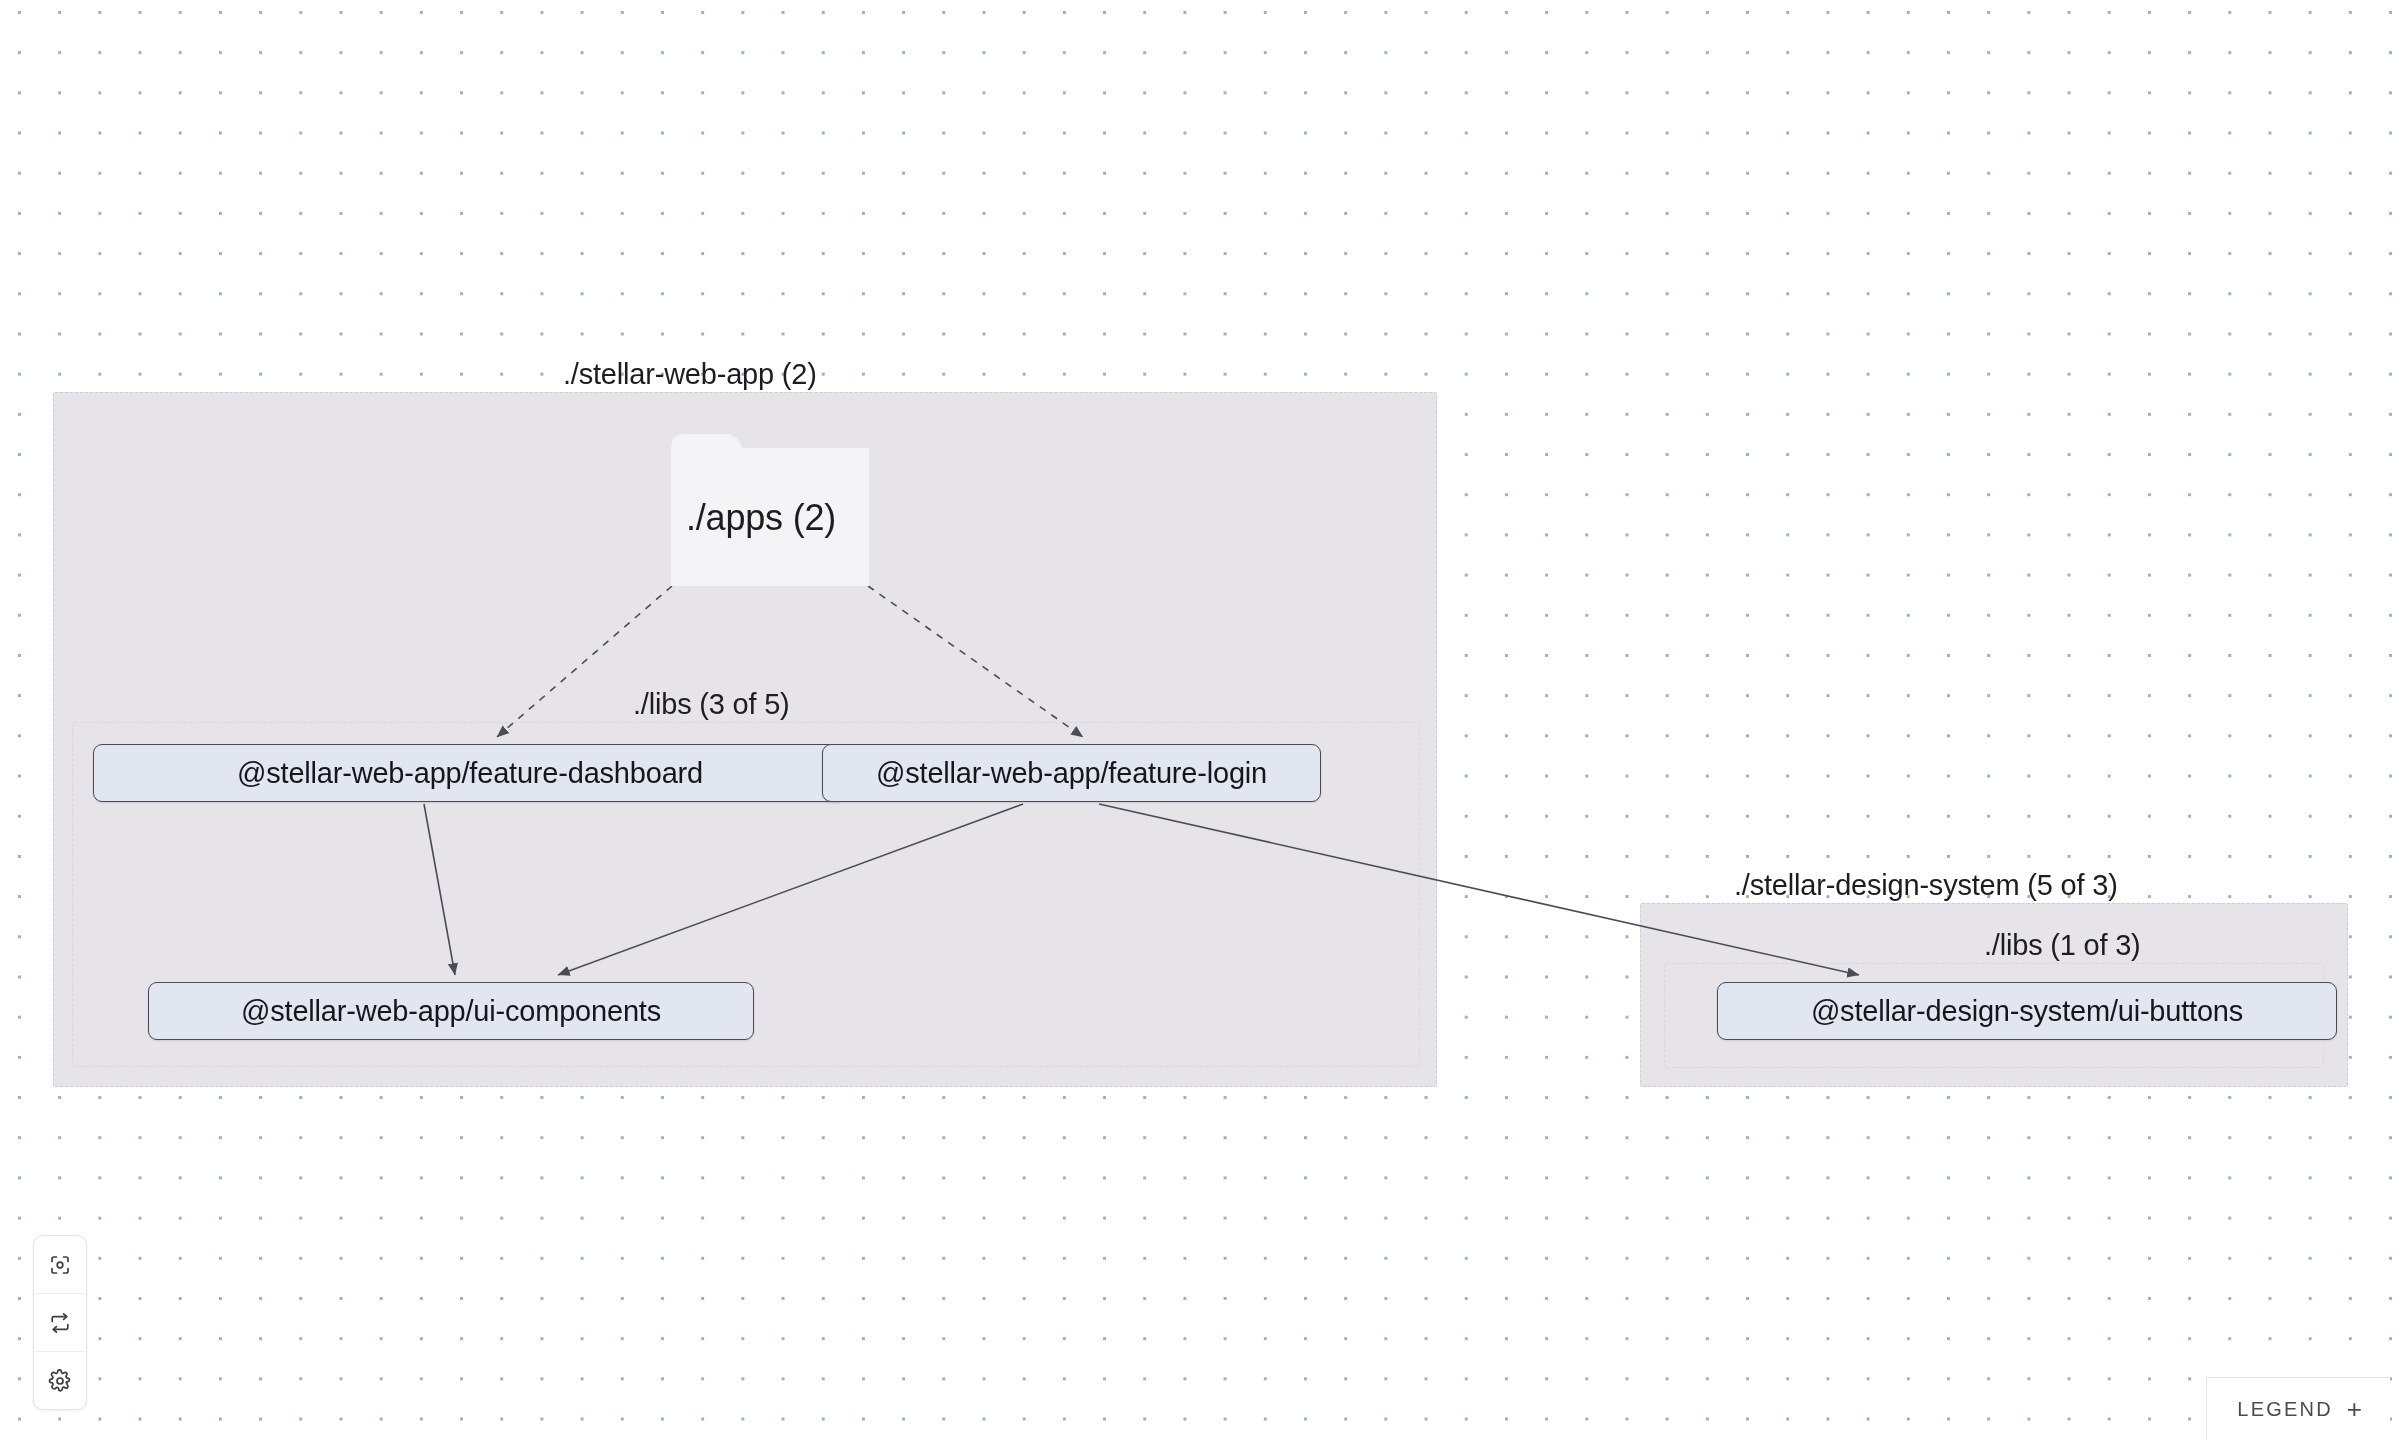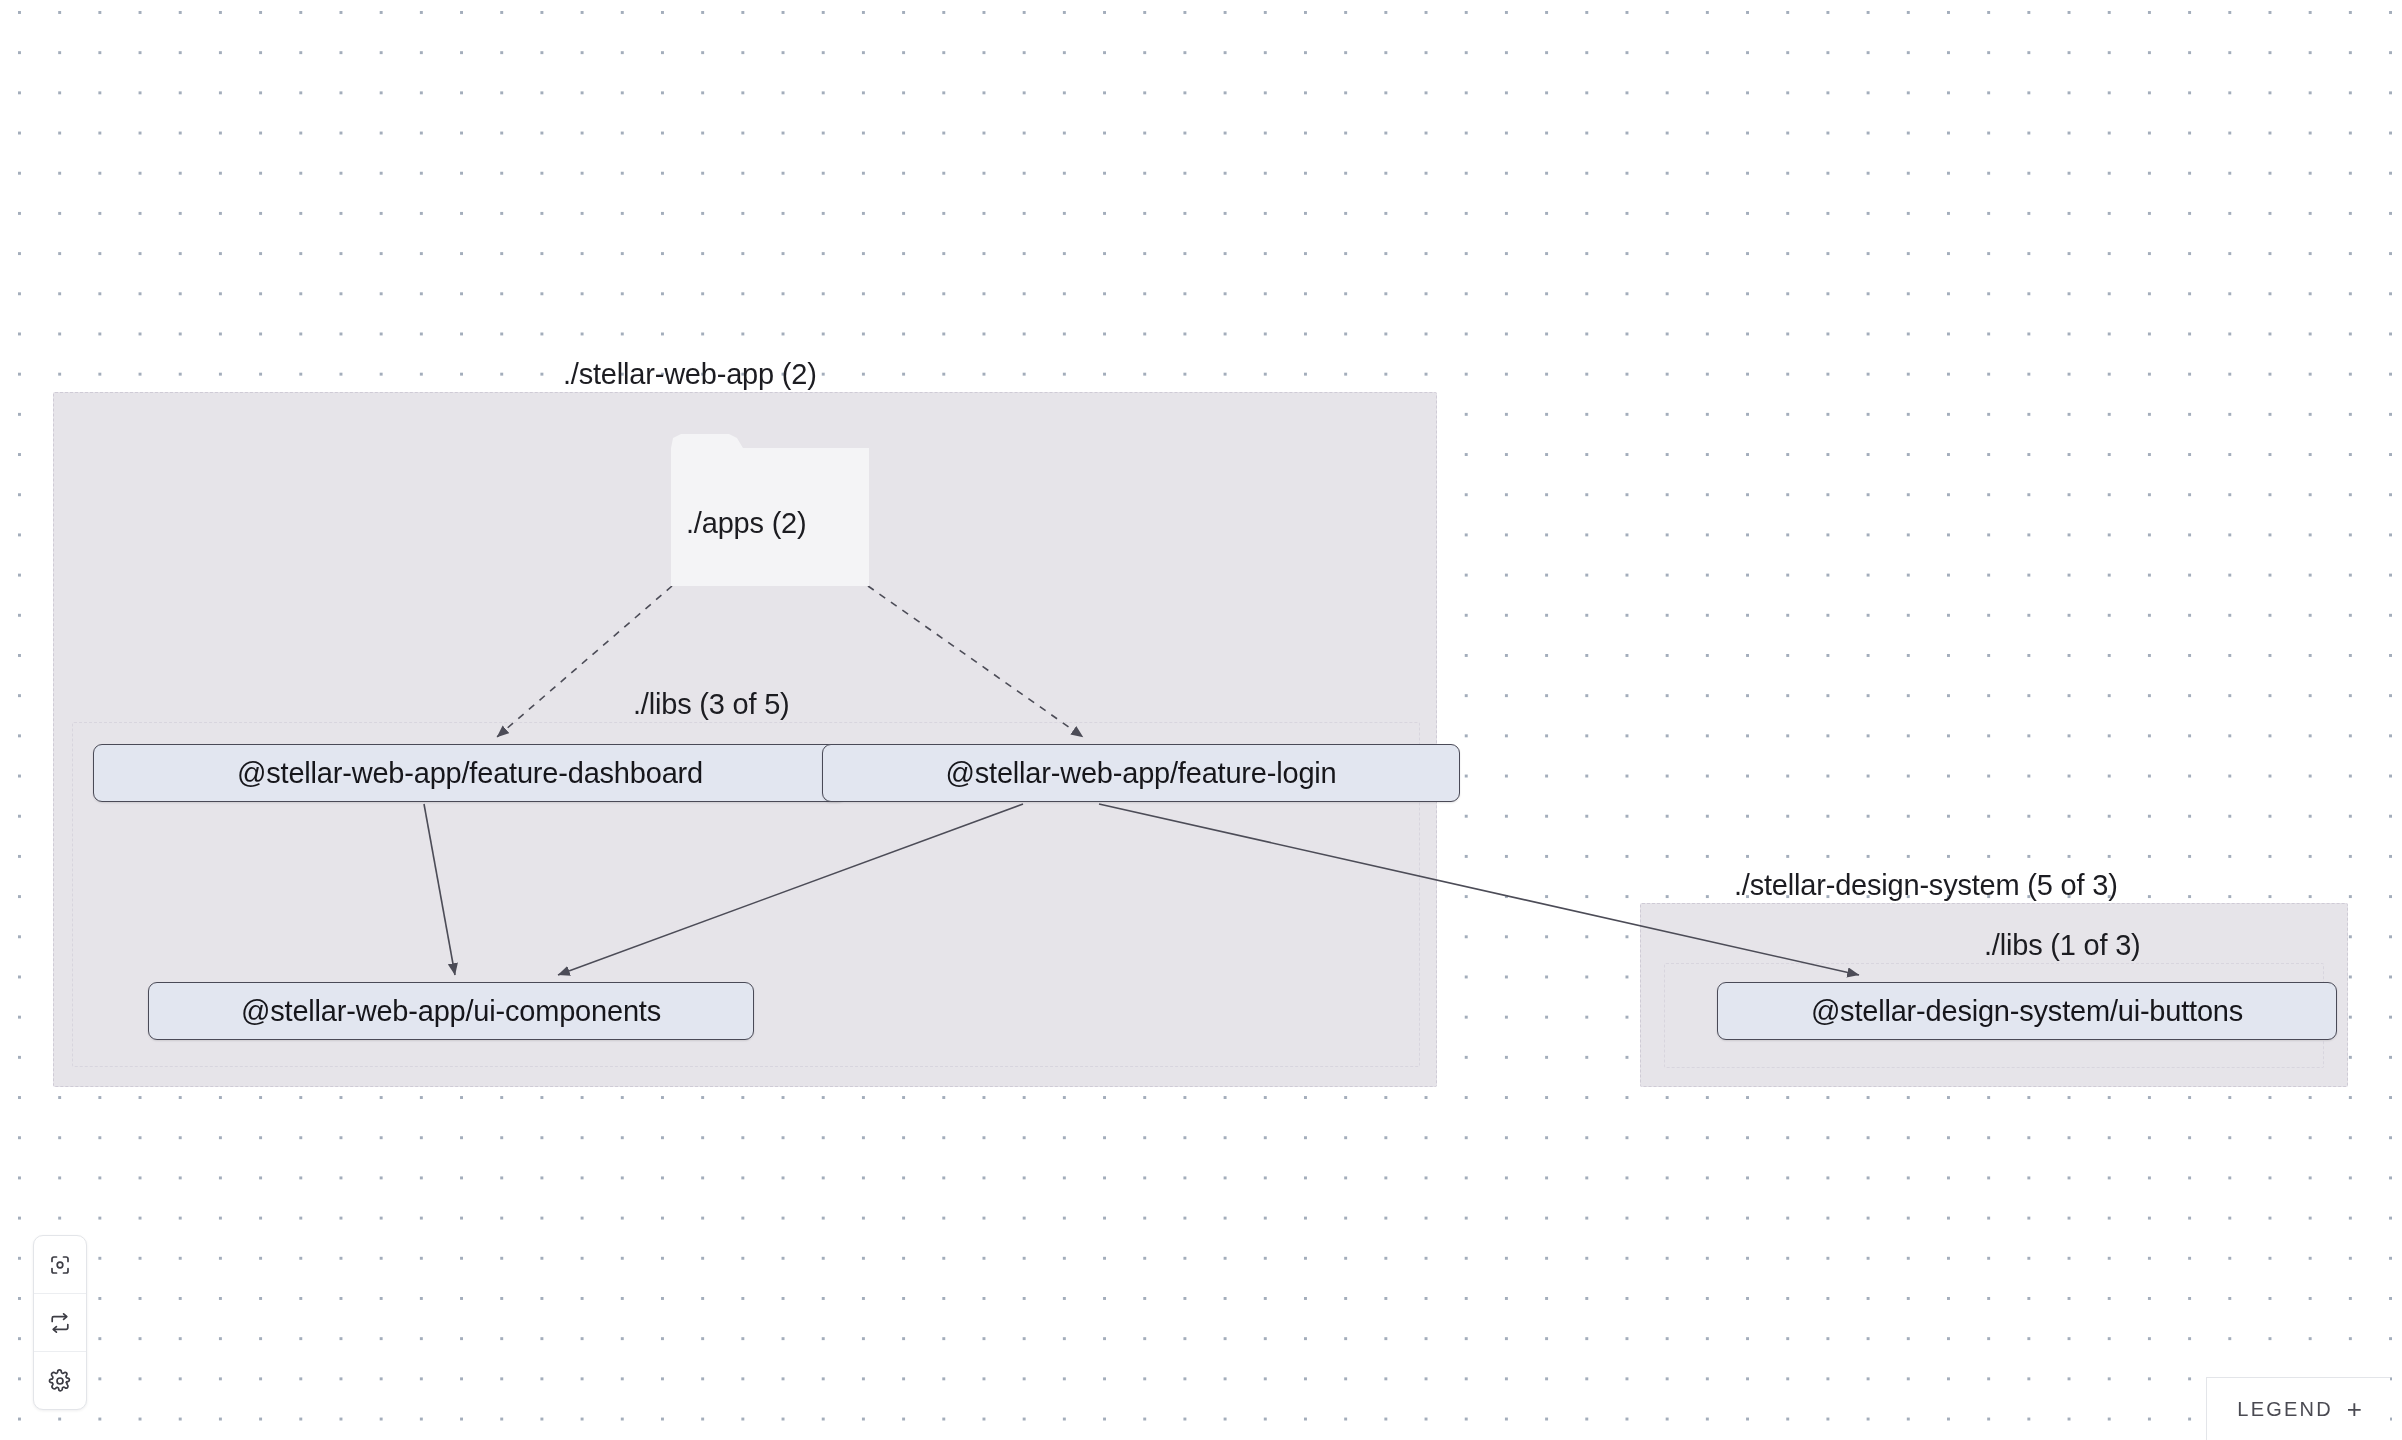--- a/index.html
+++ b/index.html
@@ -45,26 +45,25 @@
   }
 
   
   .folder {
     position: absolute;
     background: #f4f4f6;
     filter: drop-shadow(0 1px 2px rgba(30,30,40,0.10));
   }
   .folder-label {
     position: absolute;
-    font-size: 29px;
+    font-size: 36px;
     color: #1c1c21;
     white-space: nowrap;
     letter-spacing: -0.2px;
     line-height: 1;
-    margin-top: 9px;
   }
 
   
   .node {
     position: absolute;
     box-sizing: border-box;
     background: #e2e6f0;
     border: 1.6px solid #4a4a57;
     border-radius: 9px;
     display: flex;
@@ -171,21 +170,21 @@
 
   <div class="folder" style="left:671px; top:434px; width:198px; height:152px;
               clip-path: polygon(0 14px, 0 14px, 2px 4px, 10px 0, 58px 0, 66px 4px, 72px 14px, 198px 14px, 198px 152px, 0 152px);">
   </div>
   <div class="folder-label" style="left:686px; top:500px;">./apps (2)</div>
 
   <div class="node" style="left:93px; top:744px; width:754px; height:58px;">
     <span class="node-label">@stellar-web-app/feature-dashboard</span>
   </div>
 
-  <div class="node" style="left:822px; top:744px; width:638px; height:58px;">
+  <div class="node" style="left:822px; top:744px; width:499px; height:58px;">
     <span class="node-label">@stellar-web-app/feature-login</span>
   </div>
 
   <div class="node" style="left:148px; top:982px; width:606px; height:58px;">
     <span class="node-label">@stellar-web-app/ui-components</span>
   </div>
 
   <div class="node" style="left:1684px; top:982px; width:620px; height:58px;margin-left:33px;">
     <span class="node-label">@stellar-design-system/ui-buttons</span>
   </div>

